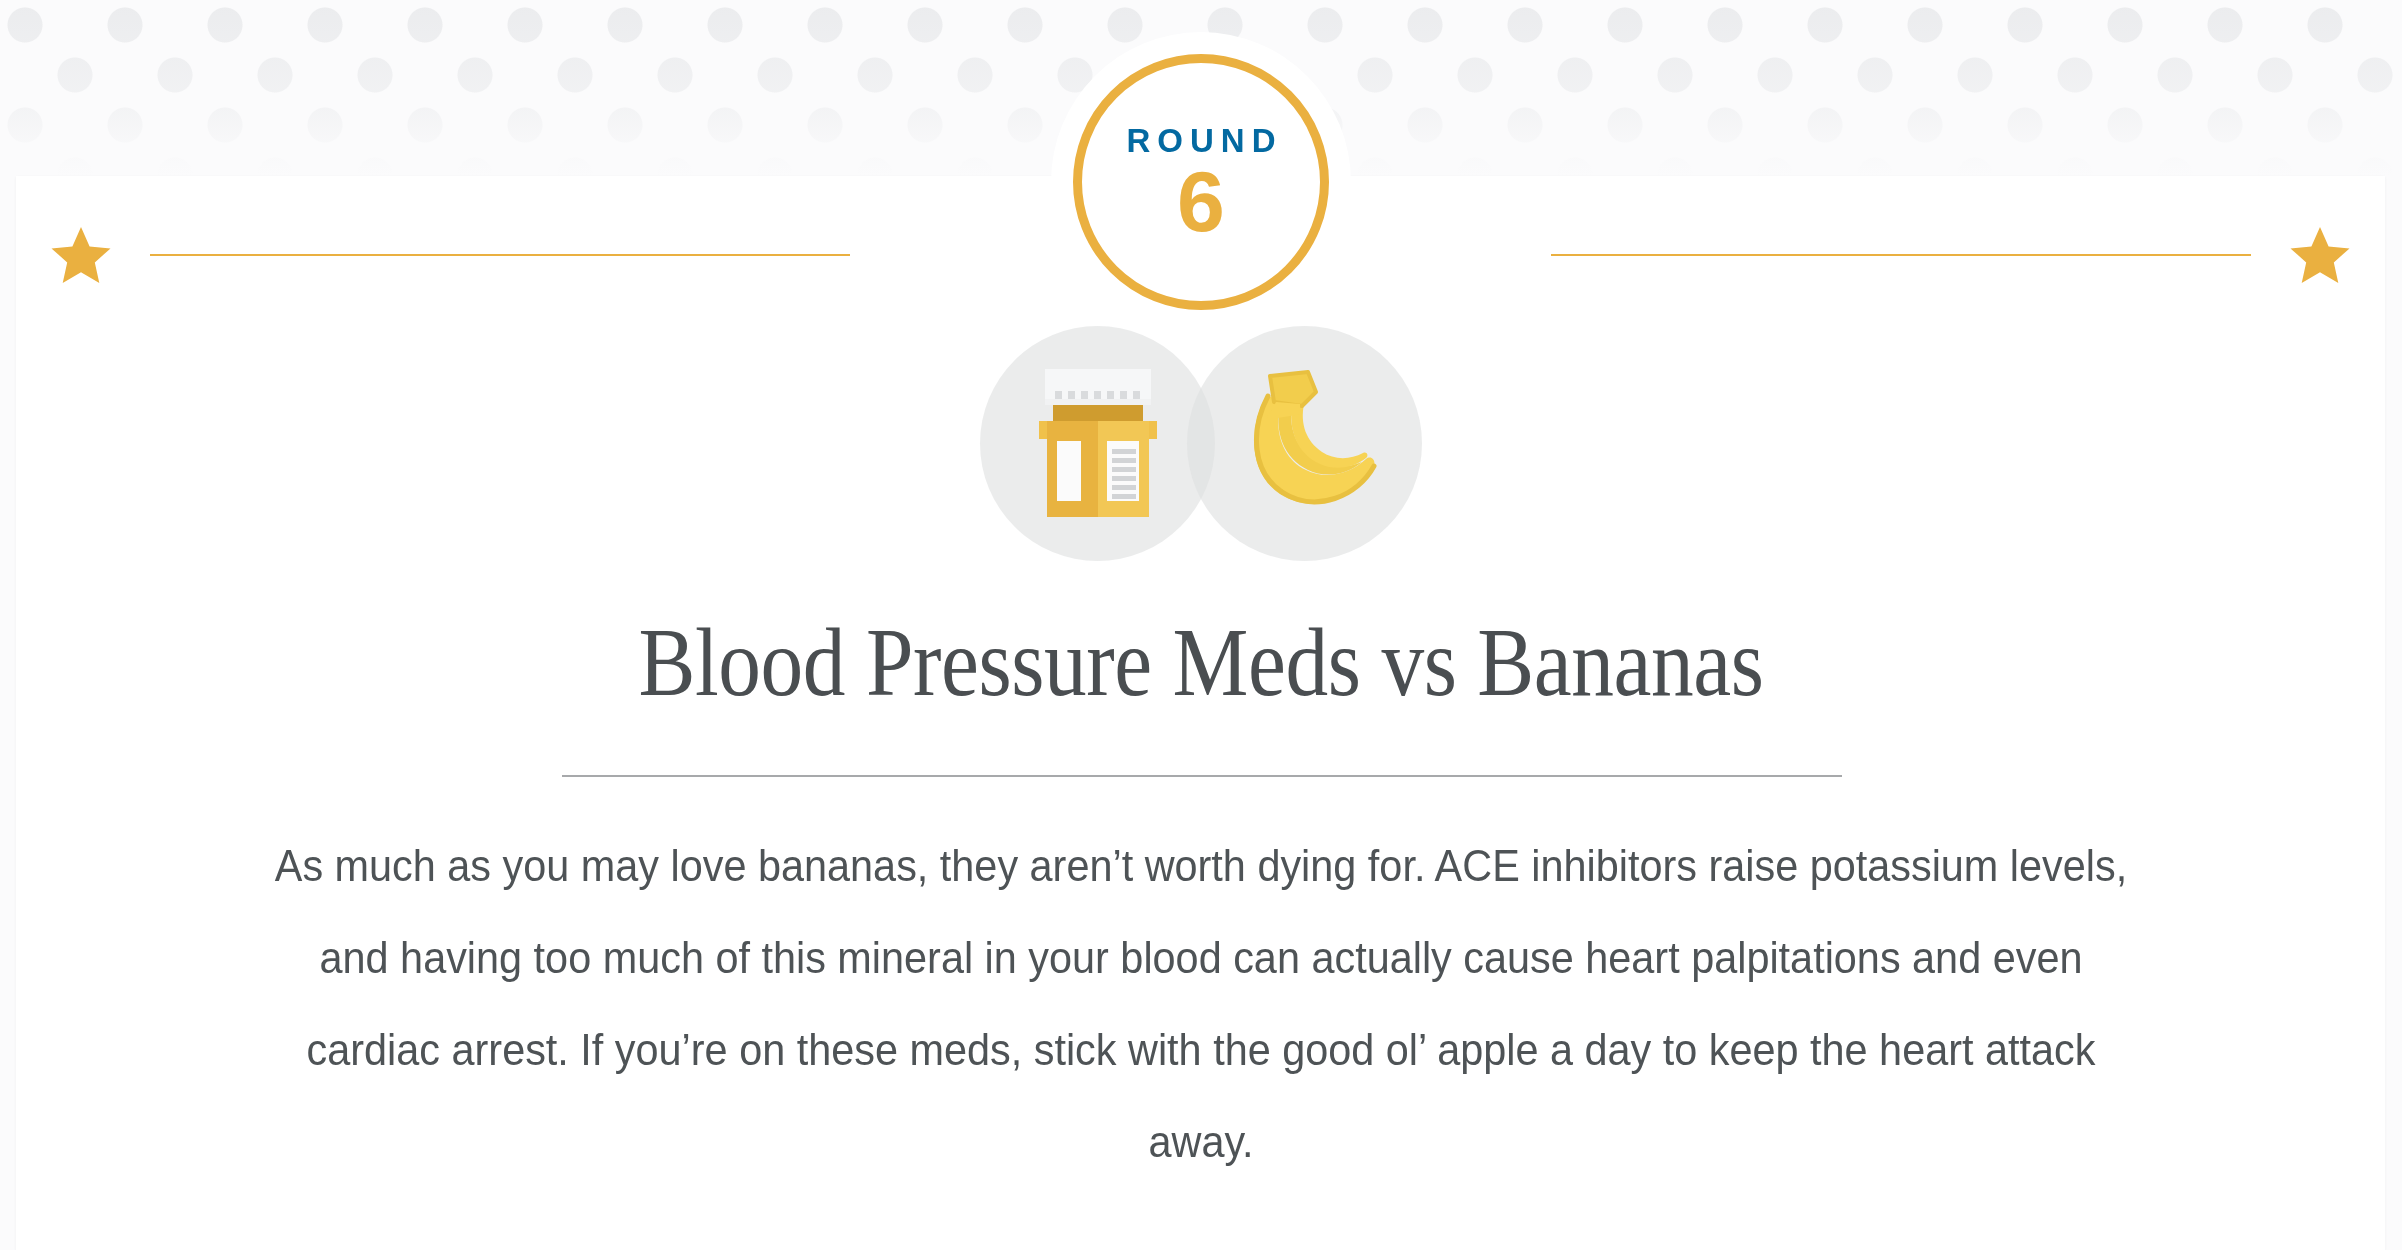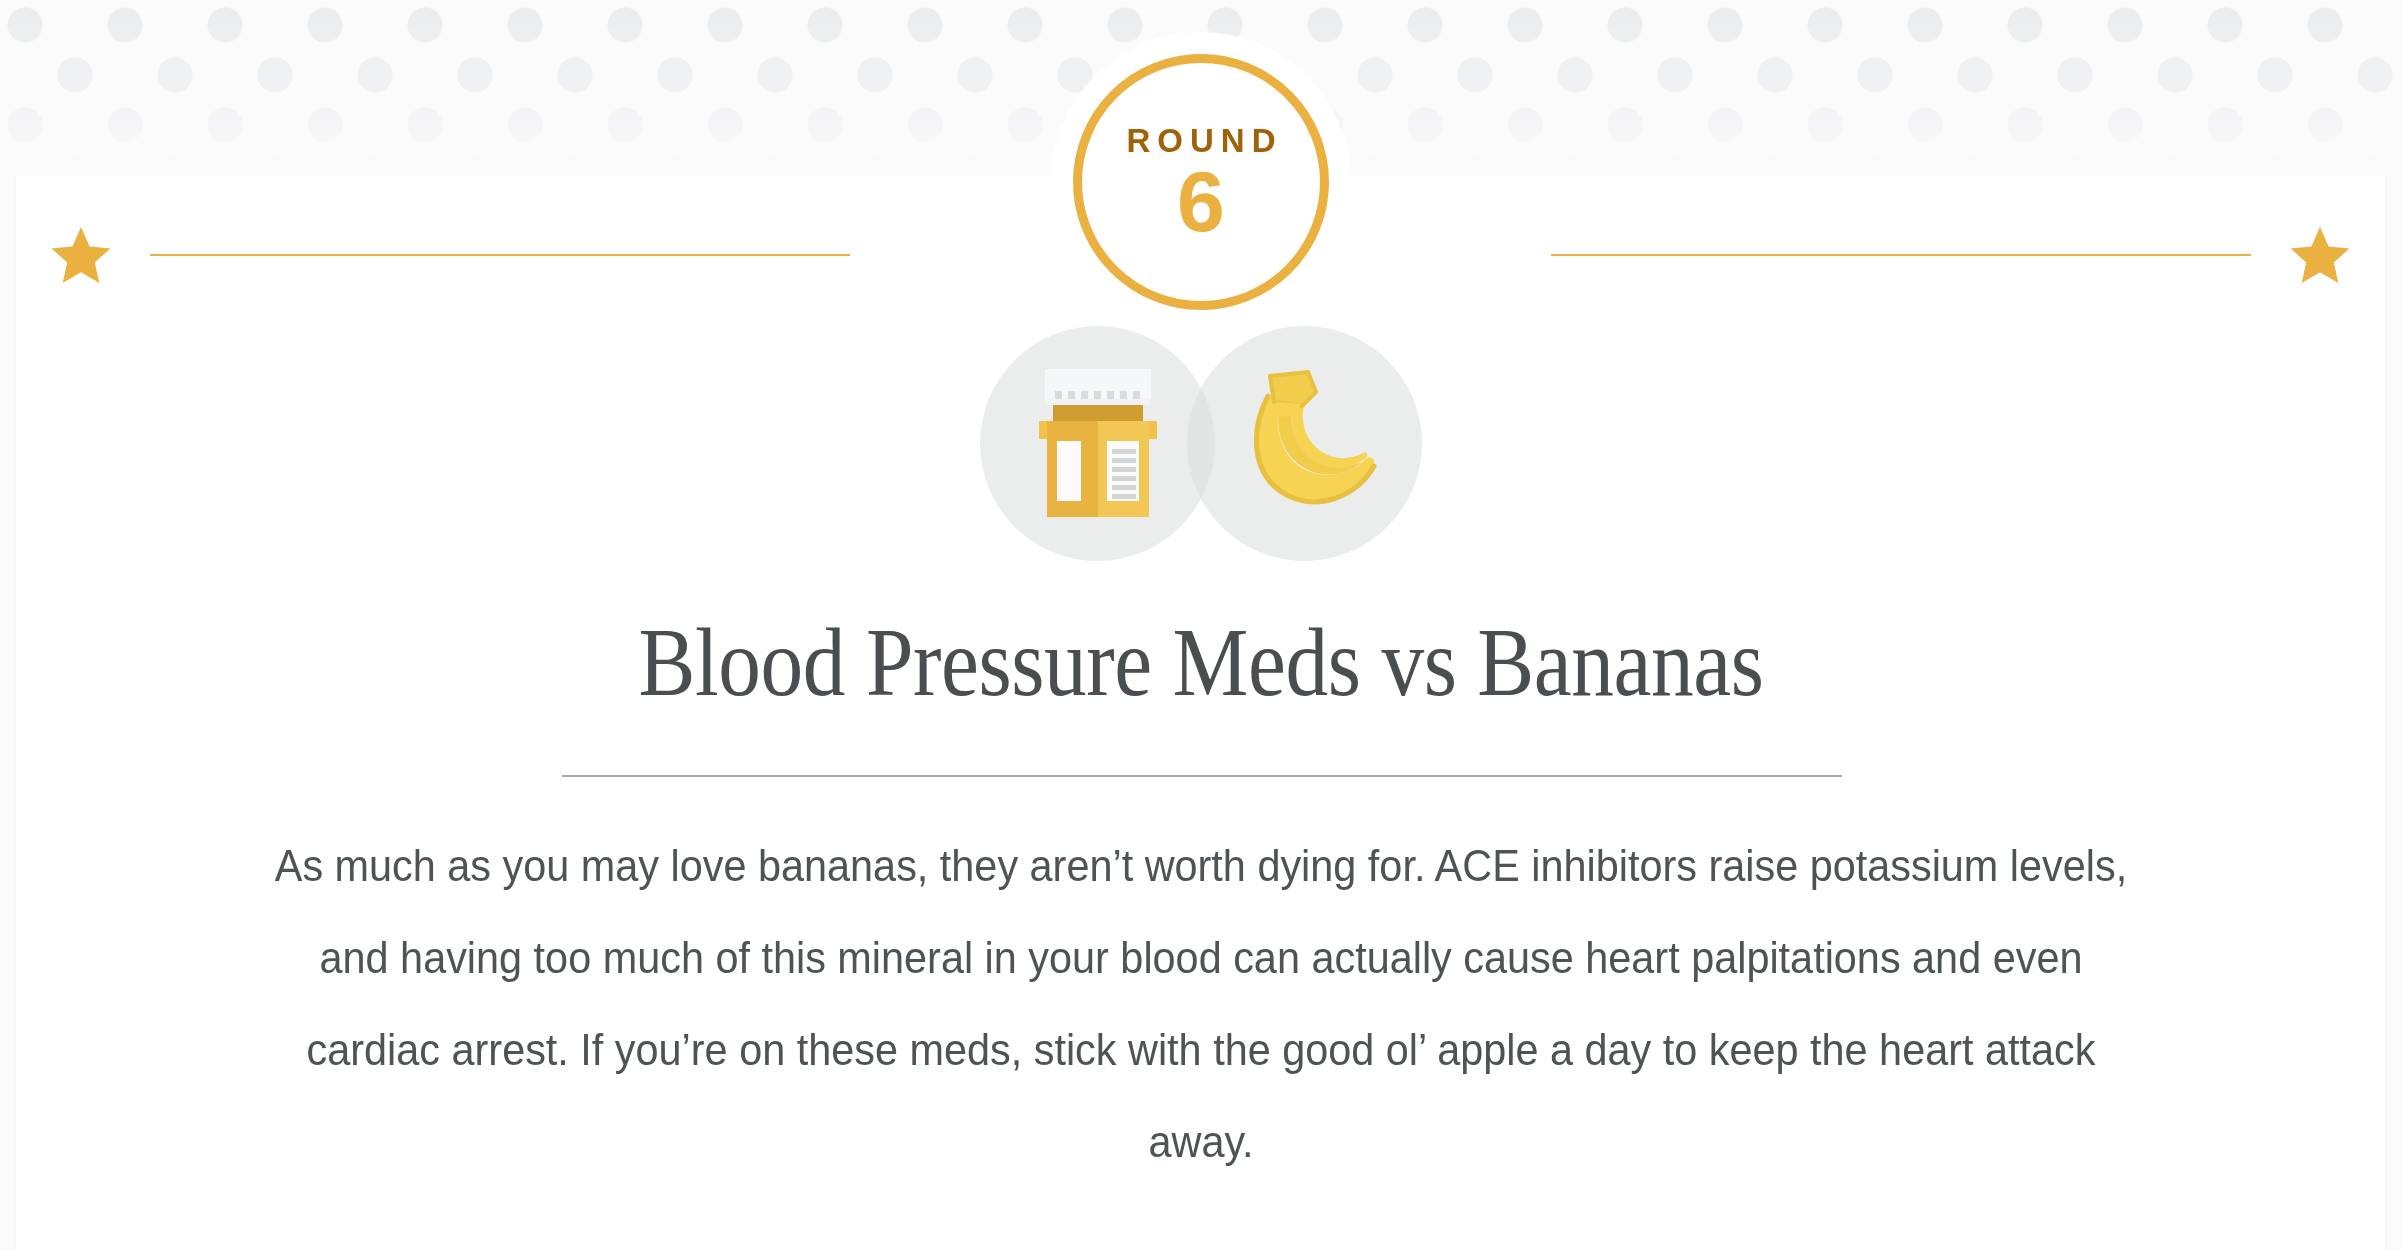--- a/index.html
+++ b/index.html
@@ -51,21 +51,21 @@
     border:9px solid #eab040;
     border-radius:50%;
     background:transparent;
     z-index:6;
     display:flex;
     flex-direction:column;
     align-items:center;
     justify-content:center;
   }
   .badge-word {
-    color:#a16207;
+    color:#0369a1;
     font-family:"Liberation Sans", sans-serif;
     font-size:33px;
     font-weight:bold;
     letter-spacing:7px;
     text-indent:7px;
     line-height:1;
     margin-bottom:6px;
   }
   .badge-num {
     color:#eab040;

